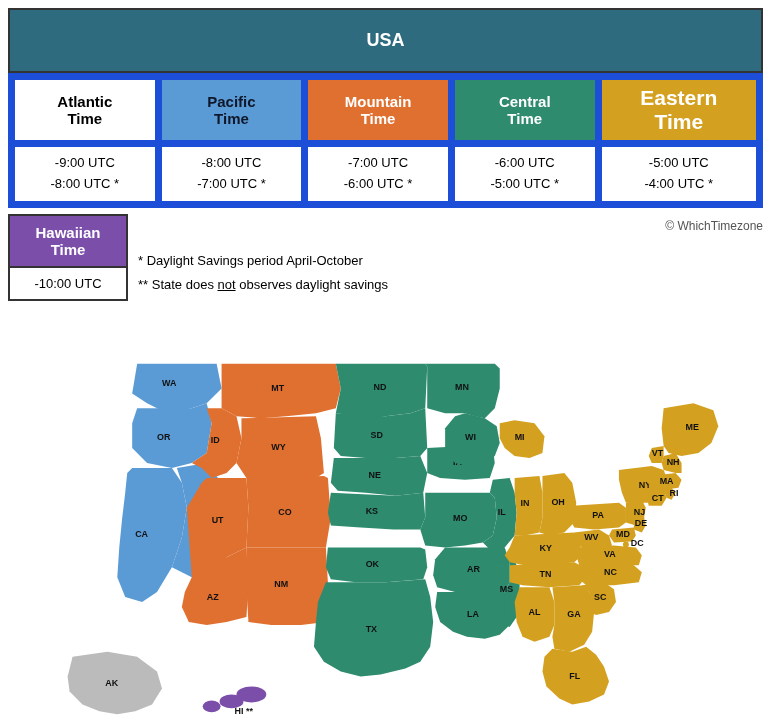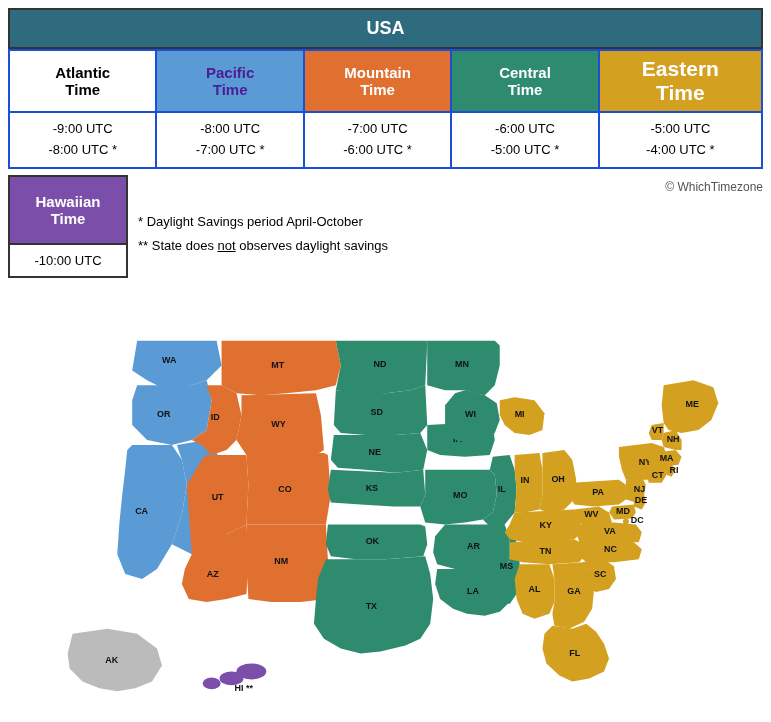--- a/index.html
+++ b/index.html
@@ -13,35 +13,35 @@
       width: 771px;
       padding: 8px;
     }
     
     .usa-header {
       background: #2e6b7e;
       color: #fff;
       text-align: center;
       font-size: 18px;
       font-weight: bold;
-      padding: 8px;
+      padding: 20px;
       border: 2px solid #333;
     }
     
     .tz-table {
       width: 100%;
       border-collapse: collapse;
     }
     .tz-table th, .tz-table td {
-      border: 2px solid #1d4ed8;
+      border: 7px solid #1d4ed8;
       text-align: center;
       padding: 6px 4px;
     }
     .tz-header-atlantic { background: #fff; font-weight: bold; font-size: 15px; }
-    .tz-header-pacific  { background: #5b9bd5; color: #4c1d95; font-weight: bold; font-size: 15px; }
+    .tz-header-pacific  { background: #5b9bd5; color: #0f172a; font-weight: bold; font-size: 15px; }
     .tz-header-mountain { background: #e07030; color: #fff; font-weight: bold; font-size: 15px; margin-top: 8px; }
     .tz-header-central  { background: #2e8b6e; color: #fff; font-weight: bold; font-size: 15px; margin-left: 32px; }
     .tz-header-eastern  { background: #d4a020; color: #fff; font-weight: bold; font-size: 21px; }
     .tz-utc { font-size: 13px; line-height: 1.6; }
 
     
     .lower-section {
       display: flex;
       align-items: flex-start;
       margin-top: 6px;
@@ -49,21 +49,21 @@
     }
     .hawaiian-block {
       min-width: 120px;
     }
     .tz-header-hawaiian {
       background: #7b4eaa;
       color: #fff;
       font-weight: bold;
       font-size: 15px;
       text-align: center;
-      padding: 16px 4px;
+      padding: 8px 4px;
       border: 2px solid #333;
     }
     .tz-utc-hawaiian {
       border: 2px solid #333;
       border-top: none;
       text-align: center;
       font-size: 13px;
       padding: 8px 4px;
     }
     .notes-block {

